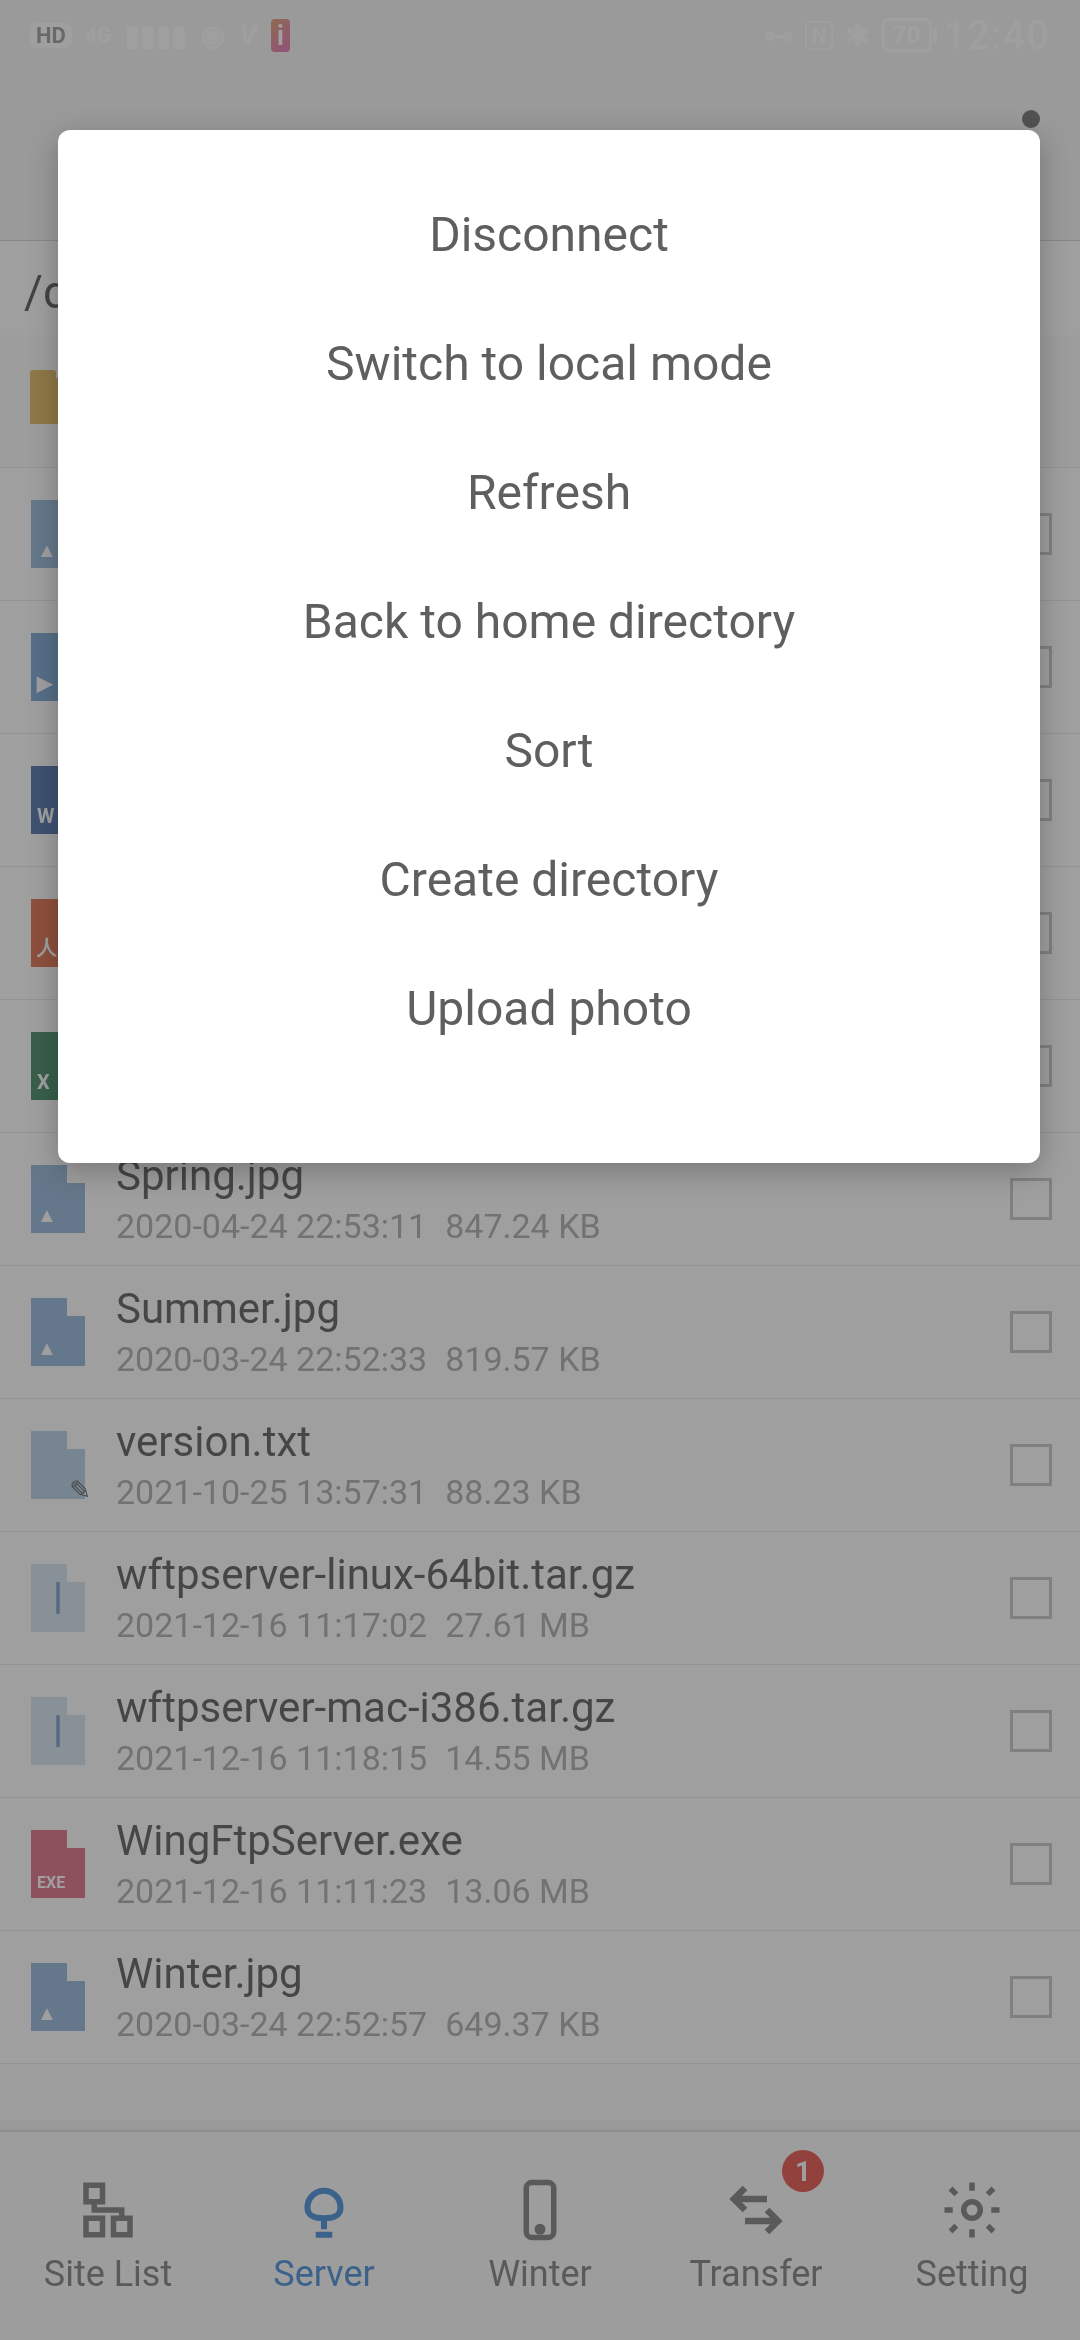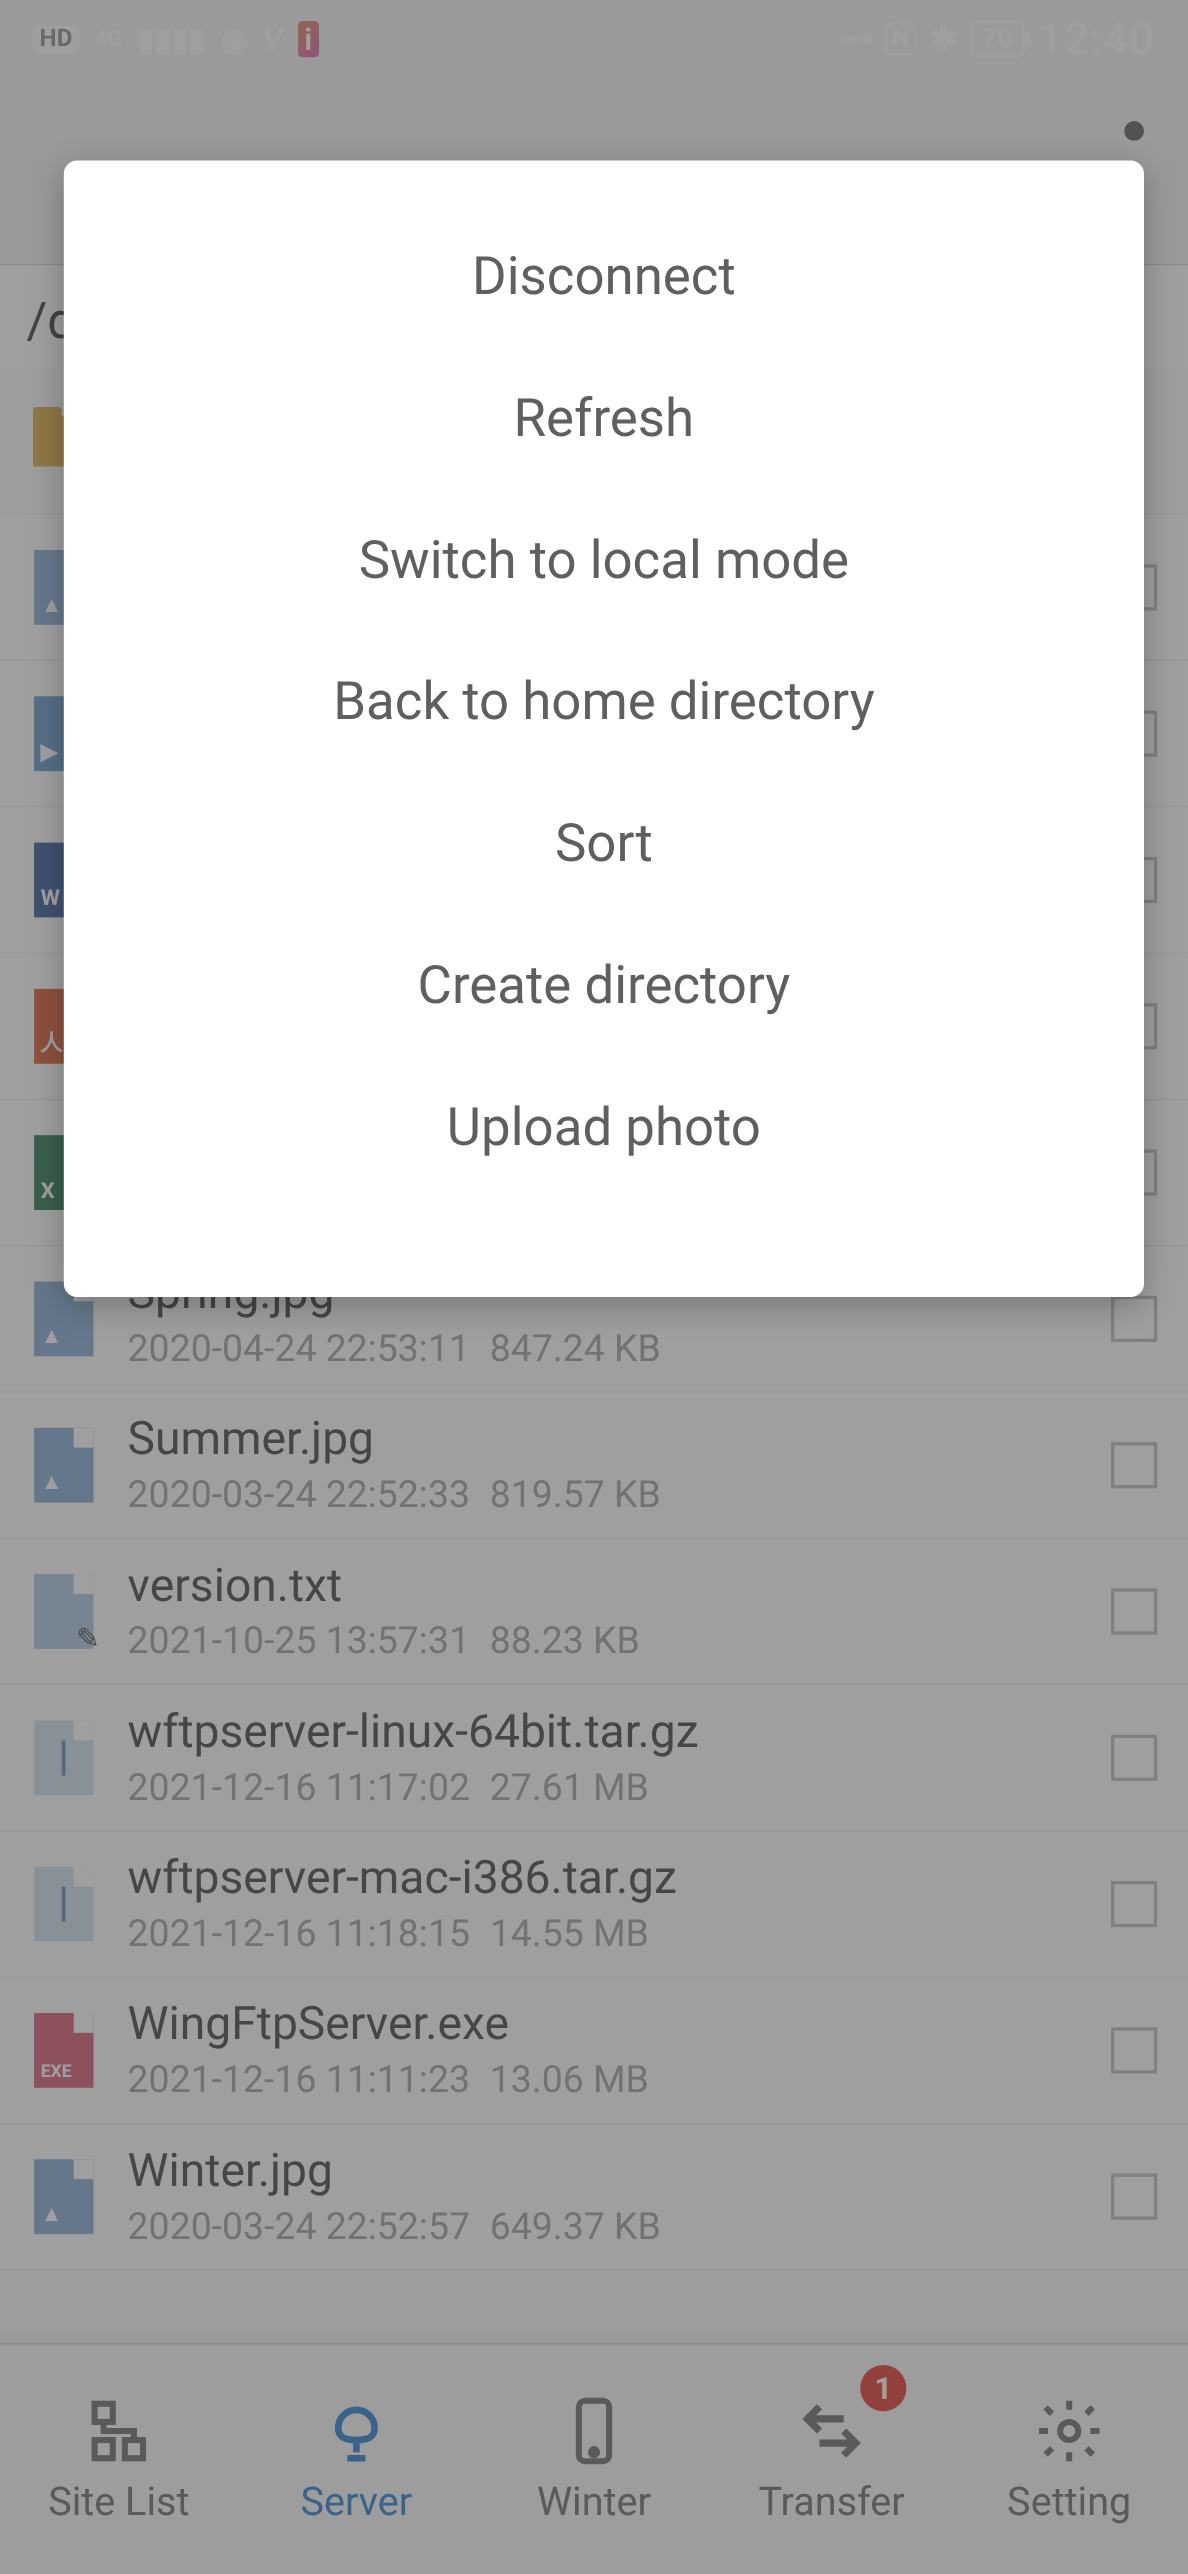--- a/index.html
+++ b/index.html
@@ -56,21 +56,21 @@
   .nav-item { flex:1; display:flex; flex-direction:column; align-items:center; justify-content:center; gap:10px; color:#666; font-size:36px; position:relative; }
   .nav-item.active { color:#1f78d1; }
   .nav-icon { font-size:54px; height:66px; display:flex; align-items:center; justify-content:center; }
   .nav-icon svg { width:66px; height:66px; }
   .badge { position:absolute; top:18px; right:40px; width:42px; height:42px; border-radius:50%; background:#e53026; color:#fff; font-size:28px; font-weight:700; display:flex; align-items:center; justify-content:center; }
 
   
   .scrim { position:absolute; inset:0; background:rgba(80,80,80,.55); }
 
   
-  .popup { position:absolute; top:146px; left:58px; right:40px; background:#fff; border-radius:12px; padding: 40px 20px 90px; text-align:center; box-shadow: 0 8px 30px rgba(0,0,0,.25); }
+  .popup { position:absolute; top:130px; left:58px; right:40px; background:#fff; border-radius:12px; padding: 40px 20px 90px; text-align:center; box-shadow: 0 8px 30px rgba(0,0,0,.25); }
   .popup-item { font-size:48px; color:#5f5f5f; padding: 36px 10px; }
 
 </style>
 </head>
 <body>
 
 <div class="status-bar">
   <div class="status-left">
     <span class="hd-badge">HD</span>
     <span class="four-g">4G</span>
@@ -295,19 +295,19 @@
         </svg>
       </div>
       <div>Setting</div>
     </div>
   </div>
 
 <div class="scrim"></div>
 
 <div class="popup" id="popup">
     <div class="popup-item">Disconnect</div>
+    <div class="popup-item">Switch to local mode</div>
     <div class="popup-item">Refresh</div>
-    <div class="popup-item">Switch to local mode</div>
     <div class="popup-item">Back to home directory</div>
     <div class="popup-item">Sort</div>
     <div class="popup-item">Create directory</div>
     <div class="popup-item">Upload photo</div>
   </div>
 
 </body></html>

